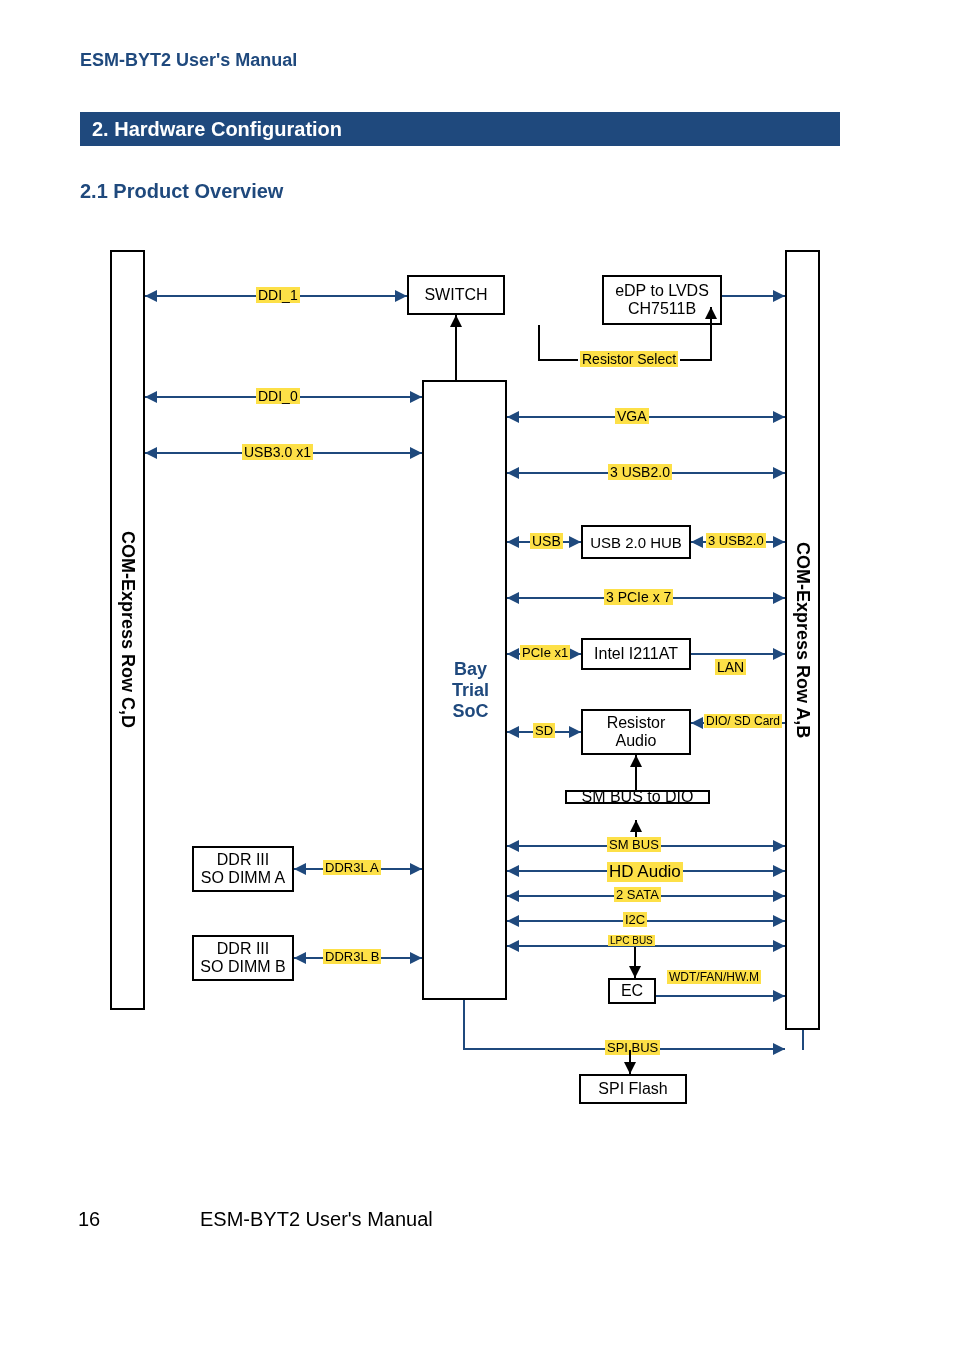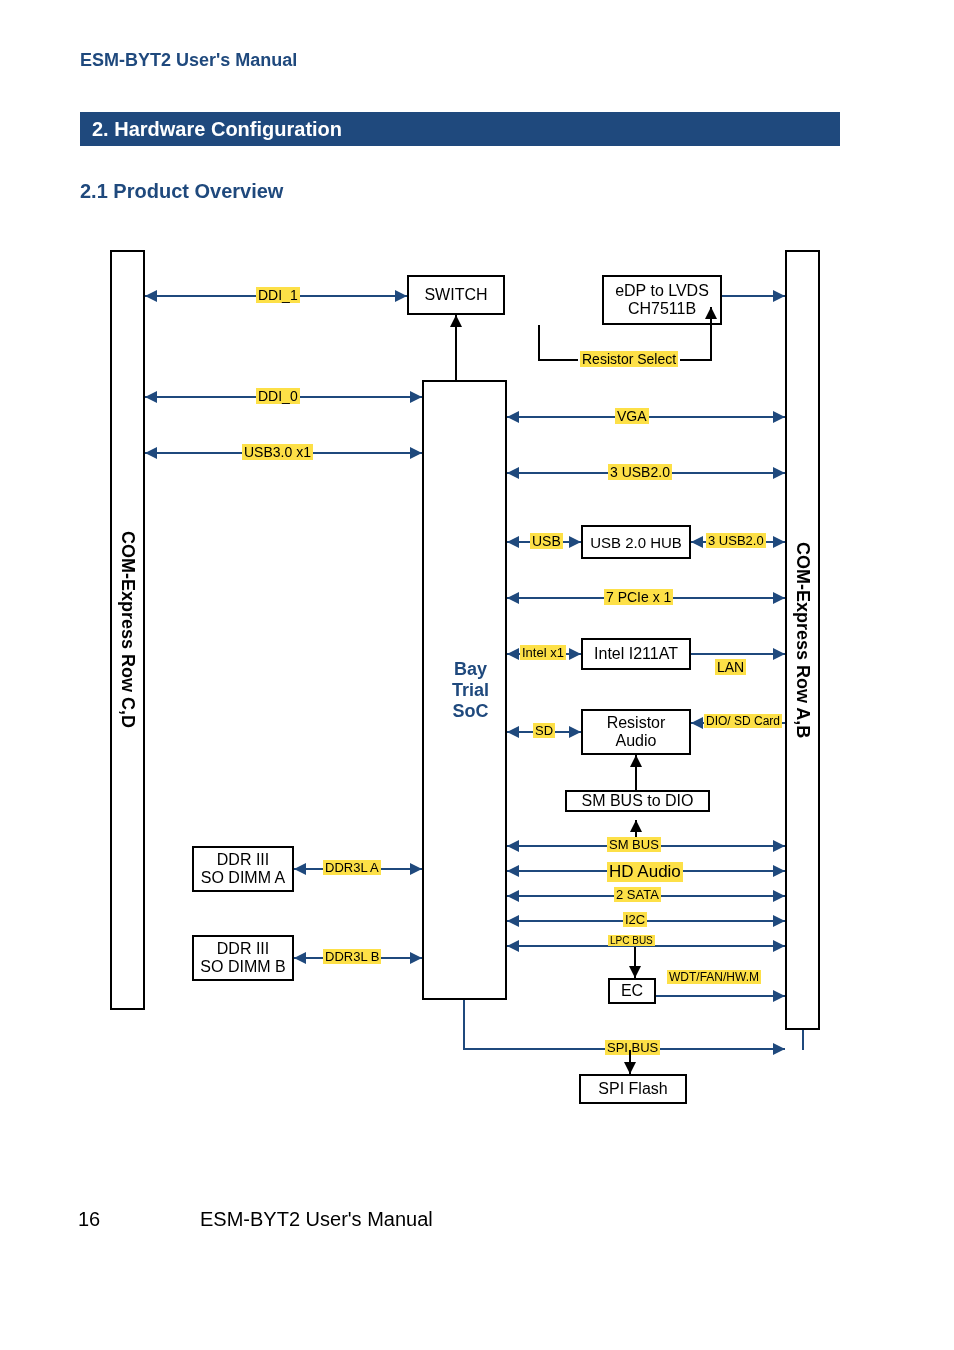--- a/index.html
+++ b/index.html
@@ -139,21 +139,21 @@
 
   <div class="box" style="left:471px;top:275px;width:110px;height:34px;font-size:15px;">USB 2.0 HUB</div>
 
   <div class="box" style="left:471px;top:388px;width:110px;height:32px;">Intel I211AT</div>
 
   <div class="box" style="left:471px;top:459px;width:110px;height:46px;">
     <div>Resistor</div>
     <div>Audio</div>
   </div>
 
-  <div class="box" style="left:455px;top:540px;width:145px;height:22px;">SM BUS to DIO</div>
+  <div class="box" style="left:455px;top:540px;width:145px;height:14px;">SM BUS to DIO</div>
 
   <div class="box" style="left:82px;top:596px;width:102px;height:46px;">
     <div>DDR III</div>
     <div>SO DIMM A</div>
   </div>
 
   <div class="box" style="left:82px;top:685px;width:102px;height:46px;">
     <div>DDR III</div>
     <div>SO DIMM B</div>
   </div>
@@ -206,26 +206,26 @@
   <div class="lbl" style="left:420px;top:283px;">USB</div>
 
   <div class="hline" style="left:581px;top:291px;width:94px;"></div>
   <div class="ah ah-l" style="left:581px;top:286px;"></div>
   <div class="ah ah-r" style="left:663px;top:286px;"></div>
   <div class="lbl" style="left:596px;top:283px;font-size:13px;">3 USB2.0</div>
 
   <div class="hline" style="left:397px;top:347px;width:278px;"></div>
   <div class="ah ah-l" style="left:397px;top:342px;"></div>
   <div class="ah ah-r" style="left:663px;top:342px;"></div>
-  <div class="lbl" style="left:494px;top:339px;">7 PCIe x 1</div>
+  <div class="lbl" style="left:494px;top:339px;">3 PCIe x 7</div>
 
   <div class="hline" style="left:397px;top:403px;width:74px;"></div>
   <div class="ah ah-l" style="left:397px;top:398px;"></div>
   <div class="ah ah-r" style="left:459px;top:398px;"></div>
-  <div class="lbl" style="left:410px;top:395px;font-size:13px;">Intel x1</div>
+  <div class="lbl" style="left:410px;top:395px;font-size:13px;">PCIe x1</div>
 
   <div class="hline" style="left:581px;top:403px;width:94px;"></div>
   <div class="ah ah-r" style="left:663px;top:398px;"></div>
   <div class="lbl" style="left:605px;top:409px;text-align:right;">LAN</div>
 
   <div class="hline" style="left:397px;top:481px;width:74px;"></div>
   <div class="ah ah-l" style="left:397px;top:476px;"></div>
   <div class="ah ah-r" style="left:459px;top:476px;"></div>
   <div class="lbl" style="left:423px;top:473px;font-size:13px;">SD</div>
 

